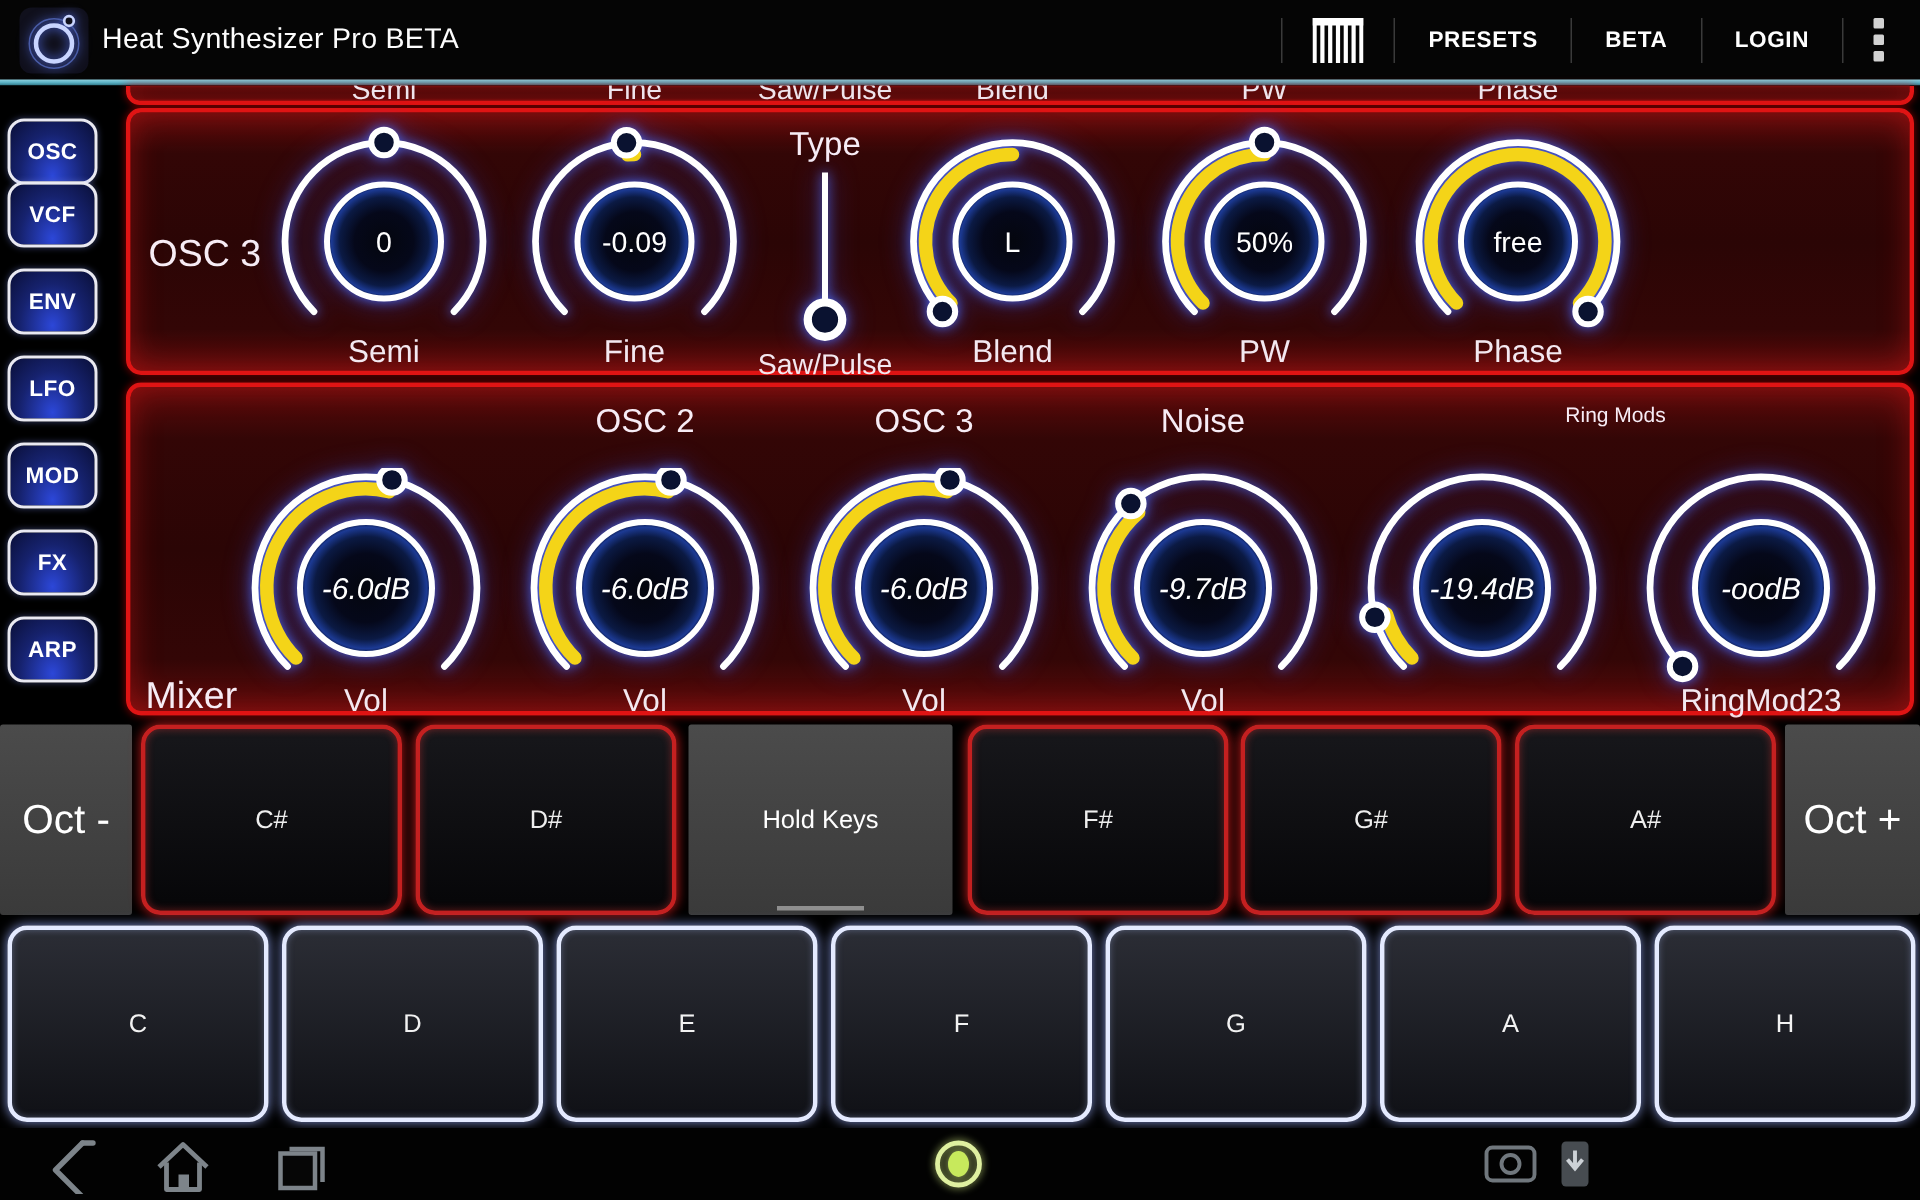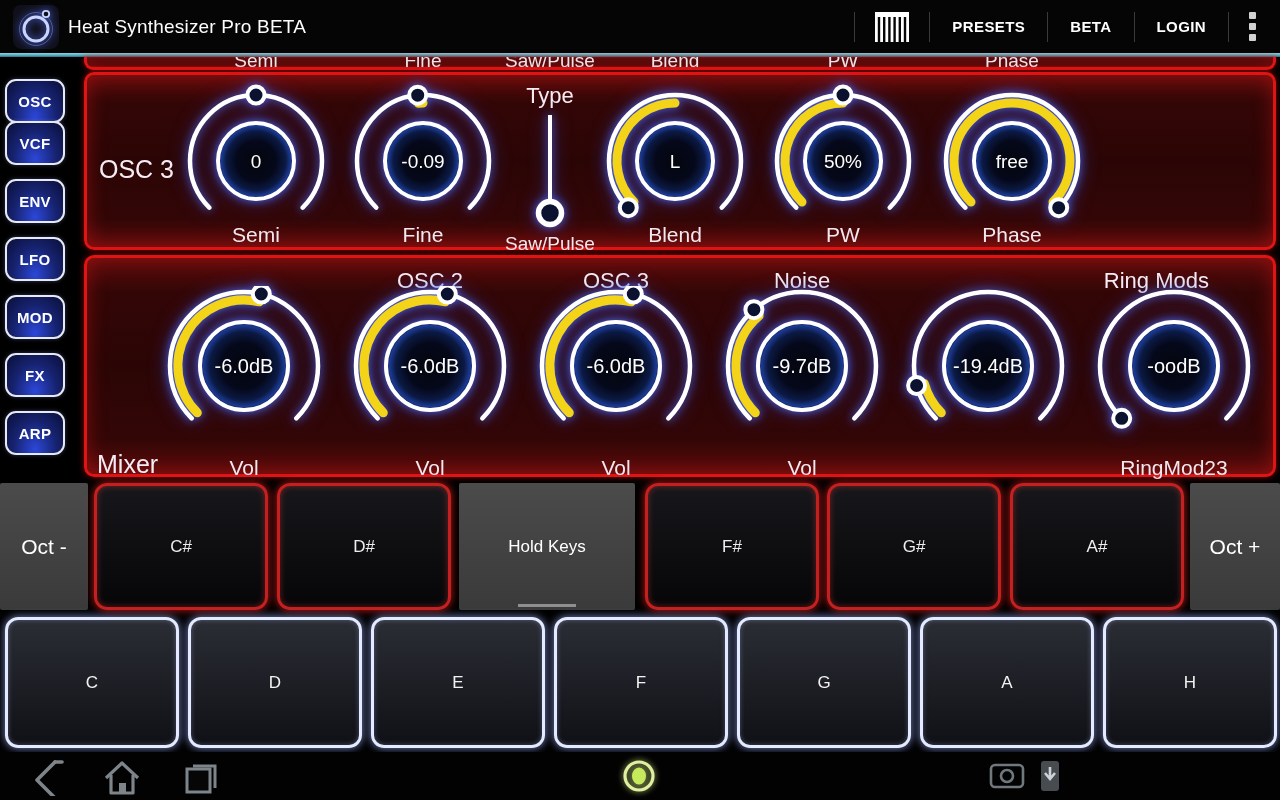--- a/index.html
+++ b/index.html
@@ -42,38 +42,38 @@
   .p-osc3 { top:15px; height:178px; }
   .p-mixer { top:198px; height:222px; }
   .ptitle { position:absolute; color:#f7ecf5; font-size:25px; }
 
   .kcol { position:absolute; text-align:center; }
   .p-osc3 .kcol { top:0; width:160px; height:178px; }
   .p-mixer .kcol { top:0; width:186px; height:222px; }
   .khead { position:absolute; left:0; right:0; color:#f7ecf5; font-size:22px; }
   .p-osc3 .khead { top:8px; }
   .p-mixer .khead { top:10px; }
-  .group-head { position:absolute; left:822px; top:10px; width:300px; text-align:right; color:#f7ecf5; font-size:22px; }
+  .group-head { position:absolute; left:840px; top:10px; width:300px; text-align:center; color:#f7ecf5; font-size:14px; }
   .knob { position:absolute; left:0; right:0; }
   .p-osc3 .knob { top:8px; }
-  .p-mixer .knob { top:28px; }
+  .p-mixer .knob { top:54px;font-style:italic; }
   .knob svg, .slider-svg { display:block; margin:0 auto;
         filter: drop-shadow(0 0 4px rgba(80,110,255,.85)) drop-shadow(0 0 9px rgba(45,75,225,.45)); }
   .klabel { position:absolute; left:0; right:0; color:#f3e8f0; font-size:21px; }
   .p-osc3 .klabel { top:148px; }
   .p-mixer .klabel { top:198px; }
   .slidercol .khead { top:8px; }
   .slidercol .slider-svg { position:absolute; left:30px; top:36px; }
   .slidercol .klabel { top:158px !important; font-size:19px; }
 
   
   .kb-row1 { position:absolute; left:0; top:483px; width:1280px; height:127px; }
   .kb-row2 { position:absolute; left:0; top:617px; width:1280px; height:131px; }
   .gbtn { position:absolute; top:0; height:127px; background:linear-gradient(180deg,#4b4b4b,#3a3a3a);
-          color:#fff; font-size:21px; display:flex; align-items:center; justify-content:center; border-radius:2px; }
+          color:#fff; font-size:27px; display:flex; align-items:center; justify-content:center; border-radius:2px; }
   .bkey { position:absolute; top:0; width:174px; height:127px; border:3px solid #c42020; border-radius:13px;
           background:linear-gradient(180deg,#17171b,#060608); color:#eee; font-size:17px;
           display:flex; align-items:center; justify-content:center;
           box-shadow:0 0 8px rgba(255,35,35,.75), inset 0 0 6px rgba(255,60,60,.4); }
   .wkey { position:absolute; top:0; width:174px; height:131px; border:3px solid #e4eaff; border-radius:13px;
           background:linear-gradient(180deg,#2b2d35,#101116); color:#f2f2f2; font-size:17px;
           display:flex; align-items:center; justify-content:center;
           box-shadow:0 0 8px rgba(155,175,255,.8), inset 0 0 5px rgba(175,195,255,.35); }
   .hold-underline { position:absolute; bottom:3px; left:50%; transform:translateX(-50%);
                     width:58px; height:3px; background:#8f8f8f; }

